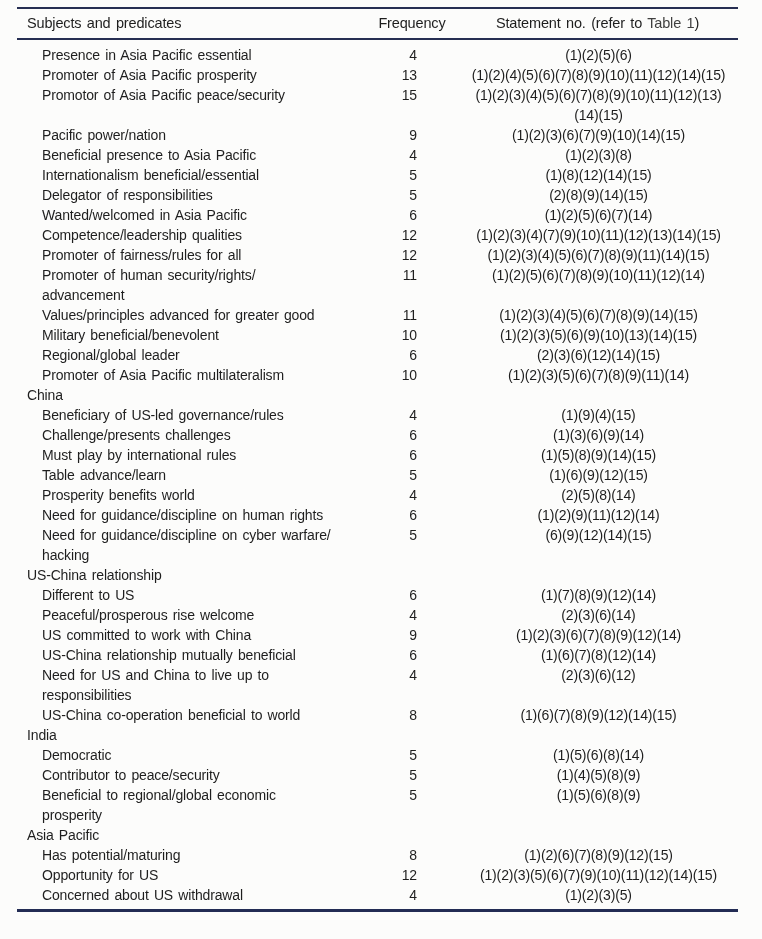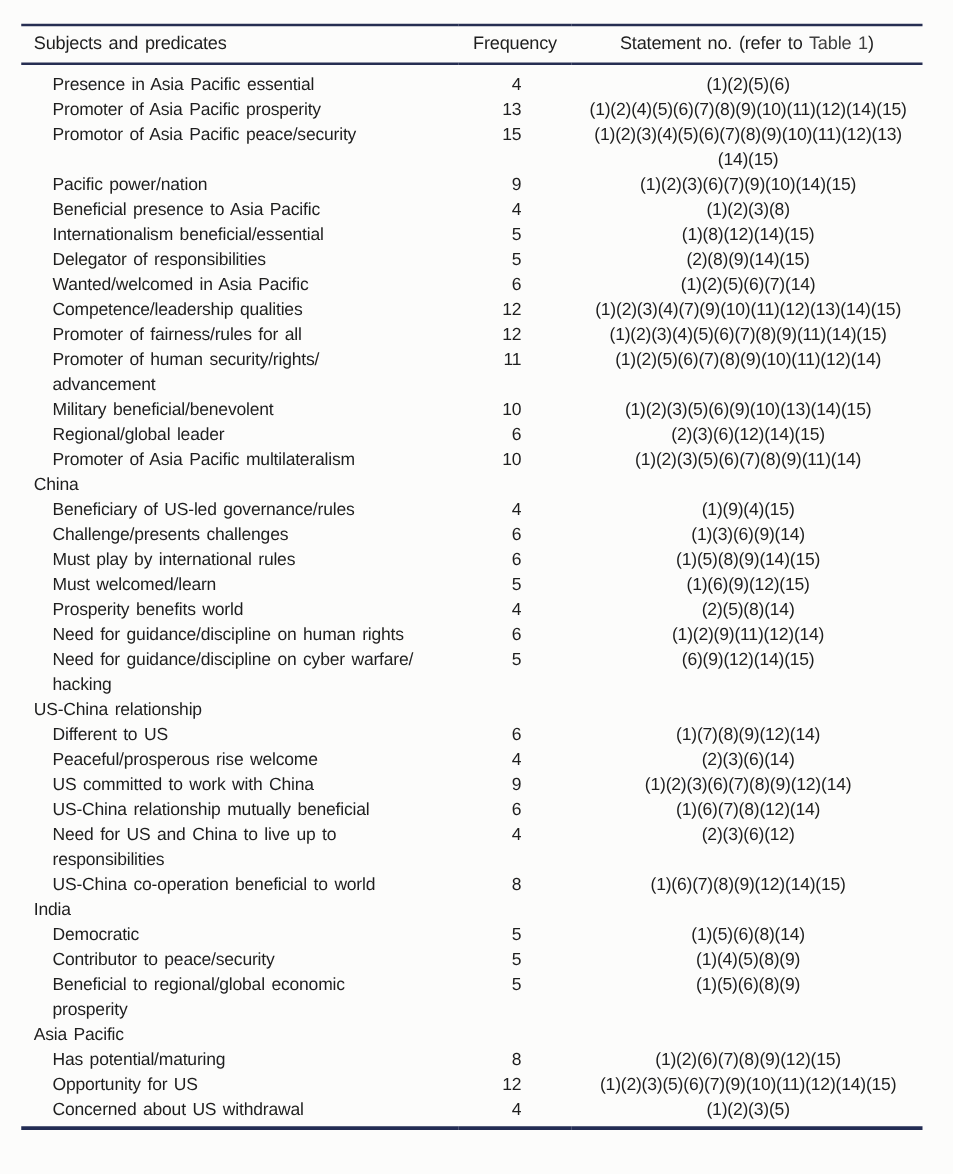--- a/index.html
+++ b/index.html
@@ -9,21 +9,21 @@
     width: 762px;
     height: 939px;
     overflow: hidden;
     font-family: "Liberation Sans", sans-serif;
     color: #1e1e1e;
   }
   .page {
     width: 762px;
     height: 698px;
     box-sizing: border-box;
-    padding-top: 19px;
+    padding-top: 7px;
   }
   .tablewrap {
     margin-left: 17px;
     width: 721px;
   }
   table {
     border-collapse: collapse;
     table-layout: fixed;
     width: 721px;
     font-size: 14px;
@@ -138,20 +138,25 @@
             <td class="freq">12</td>
             <td class="stmt">(1)(2)(3)(4)(5)(6)(7)(8)(9)(11)(14)(15)</td>
           </tr>
           <tr>
             <td class="subject">Promoter of human security/rights/
 advancement</td>
             <td class="freq">11</td>
             <td class="stmt">(1)(2)(5)(6)(7)(8)(9)(10)(11)(12)(14)</td>
           </tr>
           <tr>
+            <td class="subject">Values/principles advanced for greater good</td>
+            <td class="freq">11</td>
+            <td class="stmt">(1)(2)(3)(4)(5)(6)(7)(8)(9)(14)(15)</td>
+          </tr>
+          <tr>
             <td class="subject">Military beneficial/benevolent</td>
             <td class="freq">10</td>
             <td class="stmt">(1)(2)(3)(5)(6)(9)(10)(13)(14)(15)</td>
           </tr>
           <tr>
             <td class="subject">Regional/global leader</td>
             <td class="freq">6</td>
             <td class="stmt">(2)(3)(6)(12)(14)(15)</td>
           </tr>
           <tr>
@@ -171,21 +176,21 @@
             <td class="subject">Challenge/presents challenges</td>
             <td class="freq">6</td>
             <td class="stmt">(1)(3)(6)(9)(14)</td>
           </tr>
           <tr>
             <td class="subject">Must play by international rules</td>
             <td class="freq">6</td>
             <td class="stmt">(1)(5)(8)(9)(14)(15)</td>
           </tr>
           <tr>
-            <td class="subject">Must welcomed/learn</td>
+            <td class="subject">Table advance/learn</td>
             <td class="freq">5</td>
             <td class="stmt">(1)(6)(9)(12)(15)</td>
           </tr>
           <tr>
             <td class="subject">Prosperity benefits world</td>
             <td class="freq">4</td>
             <td class="stmt">(2)(5)(8)(14)</td>
           </tr>
           <tr>
             <td class="subject">Need for guidance/discipline on human rights</td>

